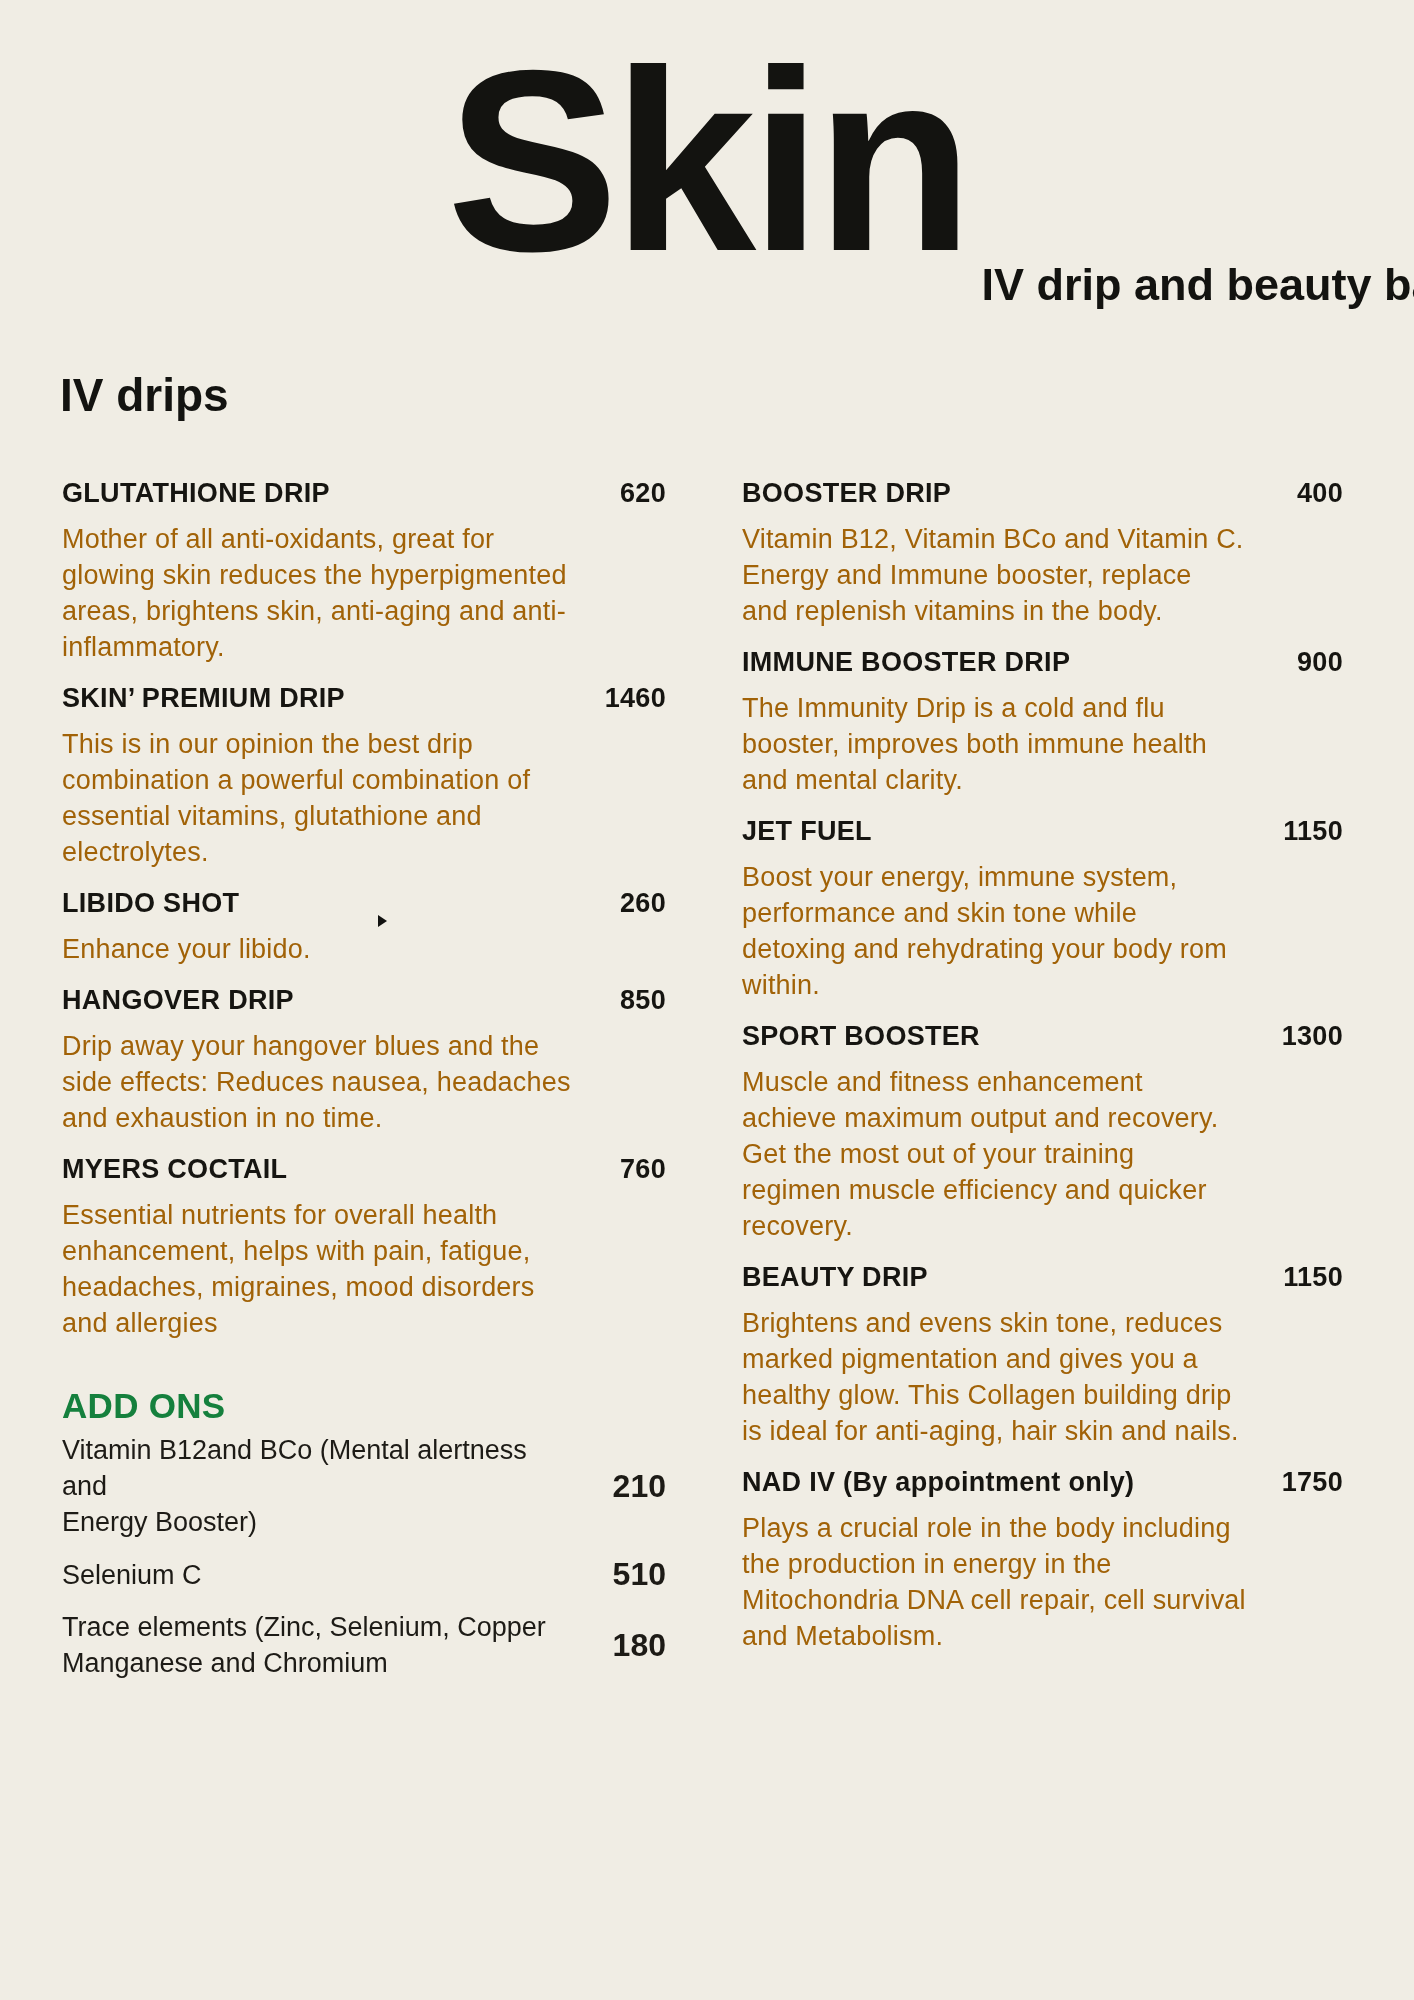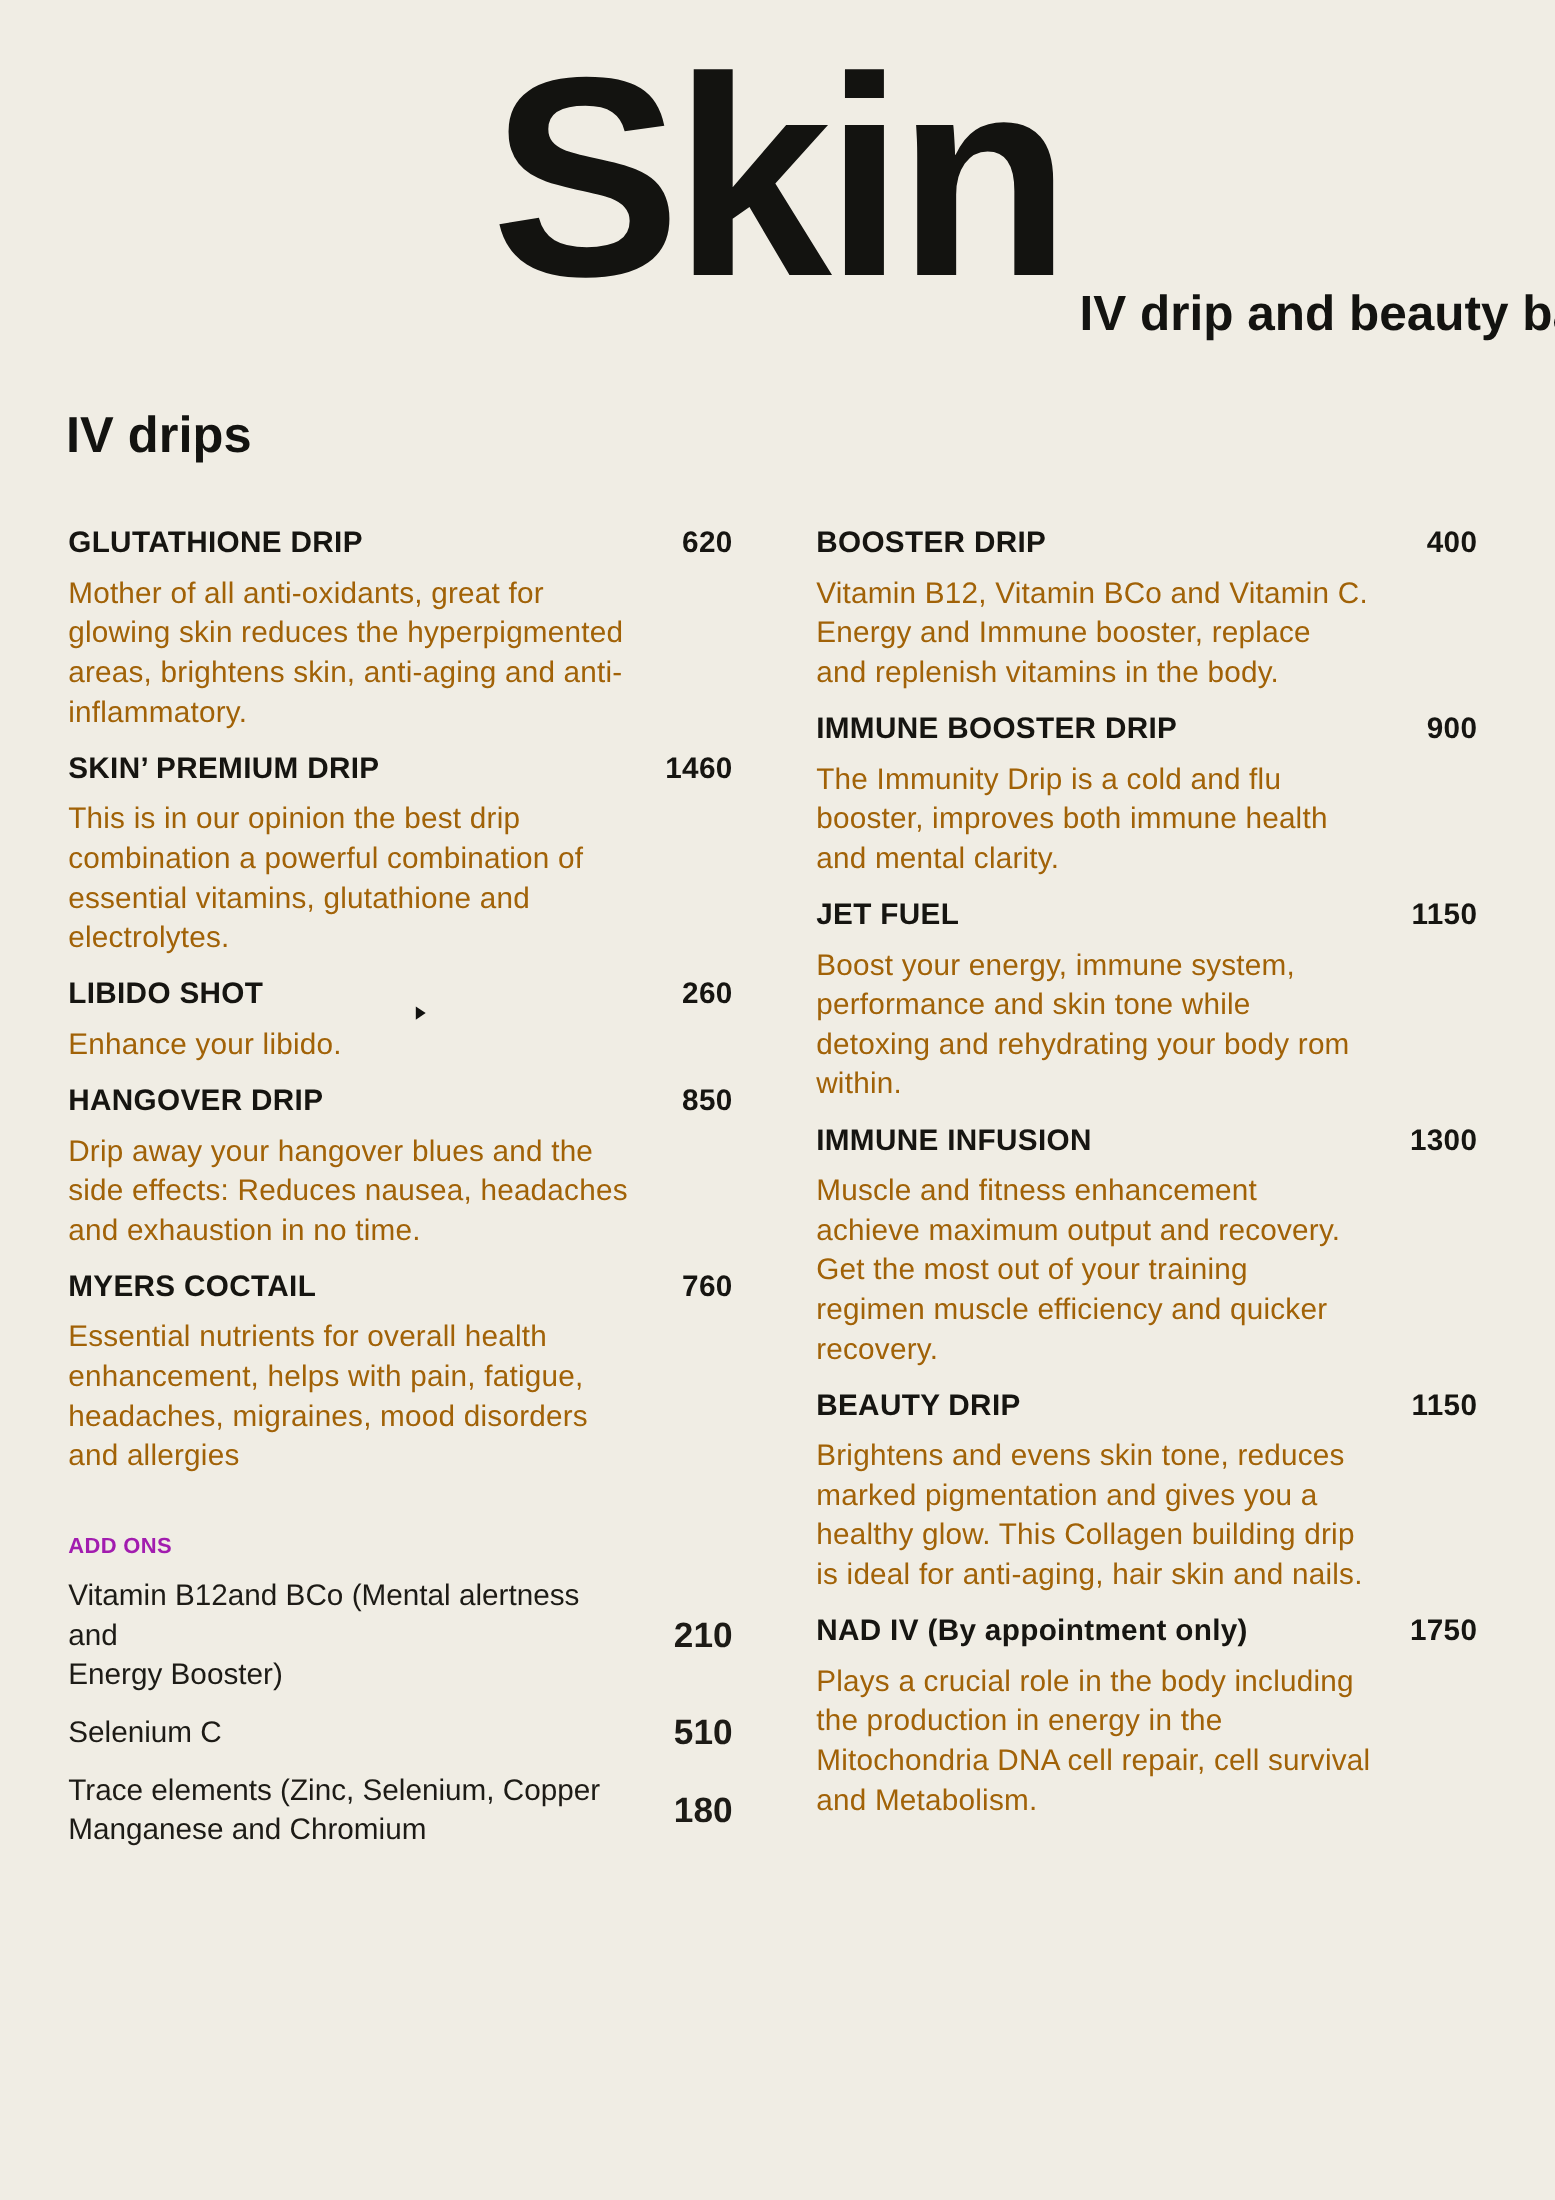--- a/index.html
+++ b/index.html
@@ -78,25 +78,25 @@
     font-size: 27px;
     line-height: 36px;
     white-space: pre-line;
     color: #a16207;
     margin: 0 0 18px 0;
     letter-spacing: 0.2px;
   }
   
   .addons { margin-top: 50px; }
   .addons-heading {
-    font-size: 20px;
+    font-size: 35px;
     line-height: 30px;
     font-weight: 700;
     letter-spacing: 0.3px;
-    color: #a21caf;
+    color: #15803d;
     margin: 0 0 8px 0;
   }
   .addon-row {
     display: flex;
     justify-content: space-between;
     align-items: center;
     margin: 11px 0 16px 0;
   }
   .addon-name {
     font-size: 27px;
@@ -237,21 +237,21 @@
         <span class="item-price">1150</span>
       </div>
       <p class="item-desc">Boost your energy, immune system,
 performance and skin tone while
 detoxing and rehydrating your body rom
 within.</p>
     </div>
 
     <div class="item">
       <div class="item-head">
-        <span>IMMUNE INFUSION</span>
+        <span>SPORT BOOSTER</span>
         <span class="item-price">1300</span>
       </div>
       <p class="item-desc">Muscle and fitness enhancement
 achieve maximum output and recovery.
 Get the most out of your training
 regimen muscle efficiency and quicker
 recovery.</p>
     </div>
 
     <div class="item">

